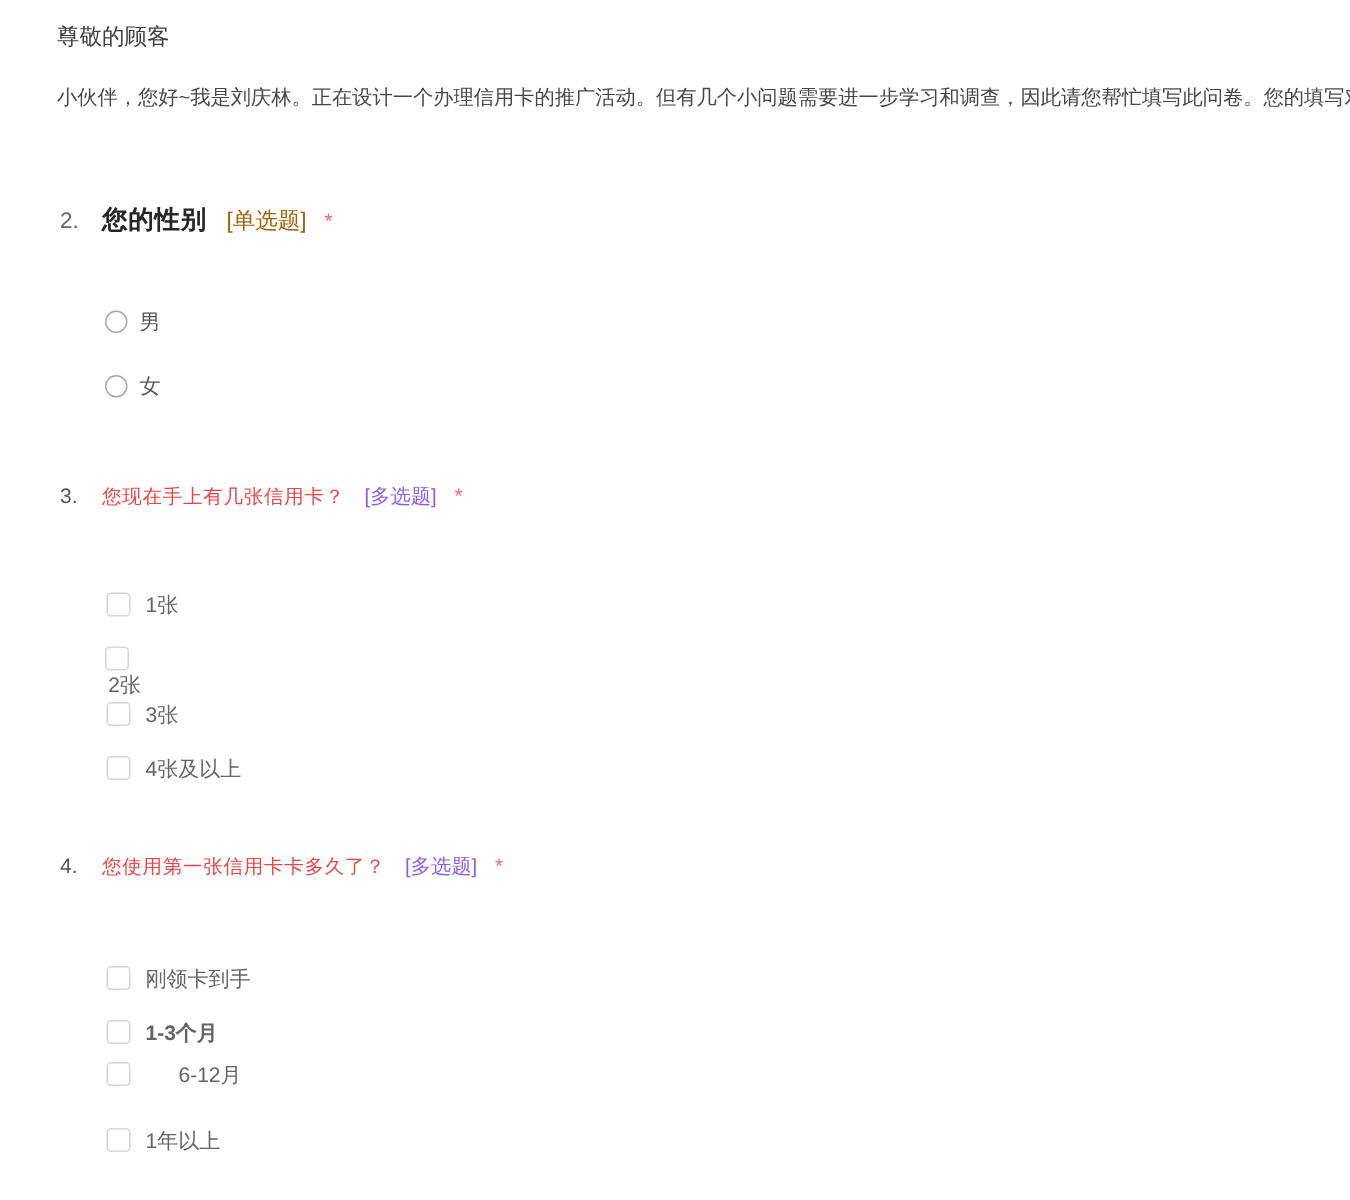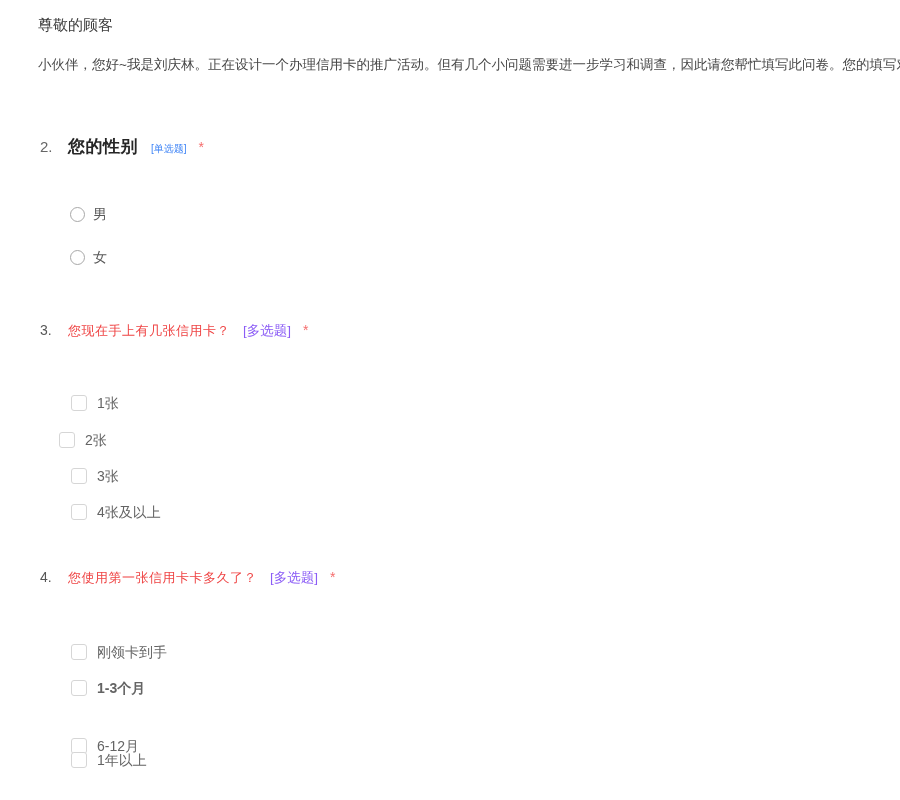--- a/index.html
+++ b/index.html
@@ -58,22 +58,22 @@
     color: #262626;
     letter-spacing: 0.5px;
   }
   .q-title-plain {
     font-size: 13px;
     font-weight: normal;
     color: #ef4444;
     letter-spacing: 0.5px;
   }
   .q-type {
-    font-size: 10px;
-    color: #3b82f6;
+    font-size: 15px;
+    color: #a16207;
     margin-left: 13px;
   }
   .q-header.plain .q-type { font-size: 13.5px; color: #8b5cf6; }
   .q-required {
     font-size: 14px;
     color: #f56c6c;
     margin-left: 12px;
   }
 
   
@@ -137,21 +137,21 @@
   <div class="q-header plain" style="top:322px;">
     <span class="q-num">3.</span>
     <span class="q-title-plain">您现在手上有几张信用卡？</span>
     <span class="q-type">[多选题]</span>
     <span class="q-required">*</span>
   </div>
   <div class="opt checkbox-row" style="left:71px;top:394px;">
     <span class="checkbox-control"></span>
     <span class="opt-label">1张</span>
   </div>
-  <div class="opt checkbox-row" style="left:59px;top:431px;">
+  <div class="opt checkbox-row" style="left:70px;top:431px;flex-direction:column;">
     <span class="checkbox-control"></span>
     <span class="opt-label">2张</span>
   </div>
   <div class="opt checkbox-row" style="left:71px;top:467px;">
     <span class="checkbox-control"></span>
     <span class="opt-label">3张</span>
   </div>
   <div class="opt checkbox-row" style="left:71px;top:503px;">
     <span class="checkbox-control"></span>
     <span class="opt-label">4张及以上</span>
@@ -164,21 +164,21 @@
     <span class="q-required">*</span>
   </div>
   <div class="opt checkbox-row" style="left:71px;top:643px;">
     <span class="checkbox-control"></span>
     <span class="opt-label">刚领卡到手</span>
   </div>
   <div class="opt checkbox-row" style="left:71px;top:679px;font-weight:bold;">
     <span class="checkbox-control"></span>
     <span class="opt-label">1-3个月</span>
   </div>
-  <div class="opt checkbox-row" style="left:71px;top:737px;">
+  <div class="opt checkbox-row" style="left:71px;top:707px;gap:22px;">
     <span class="checkbox-control"></span>
     <span class="opt-label">6-12月</span>
   </div>
   <div class="opt checkbox-row" style="left:71px;top:751px;">
     <span class="checkbox-control"></span>
     <span class="opt-label">1年以上</span>
   </div>
 
 </div>
 

